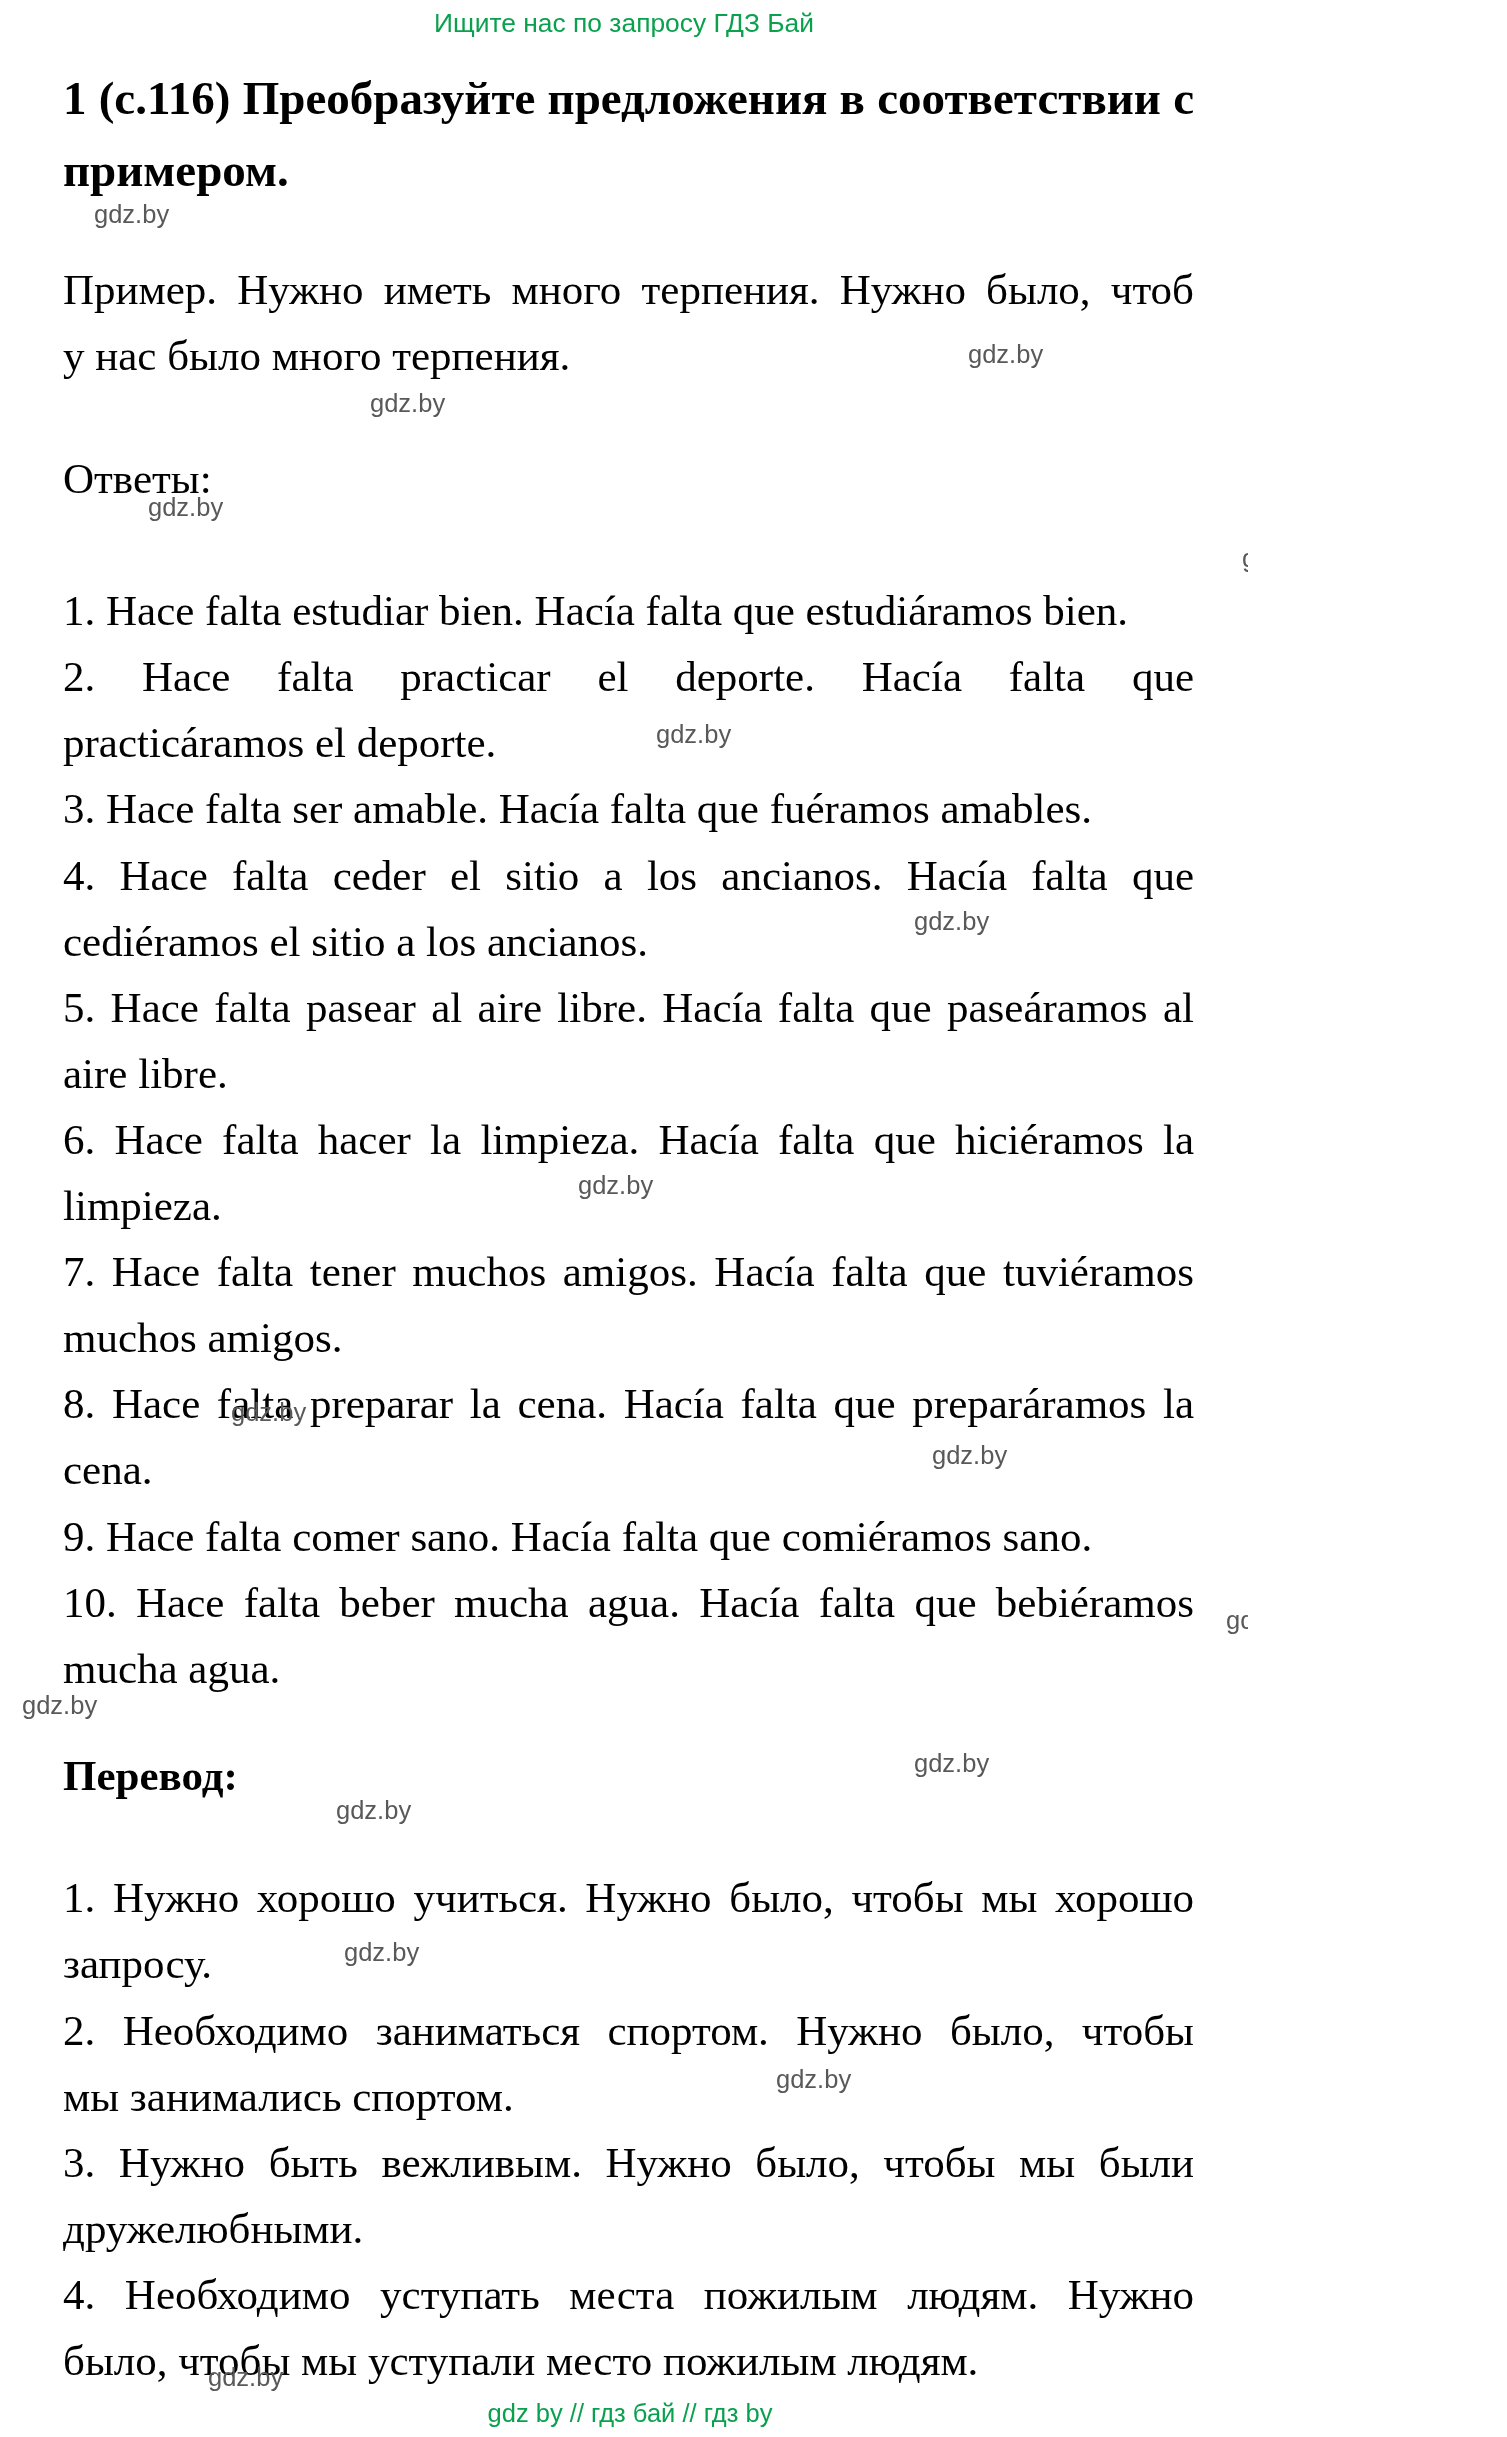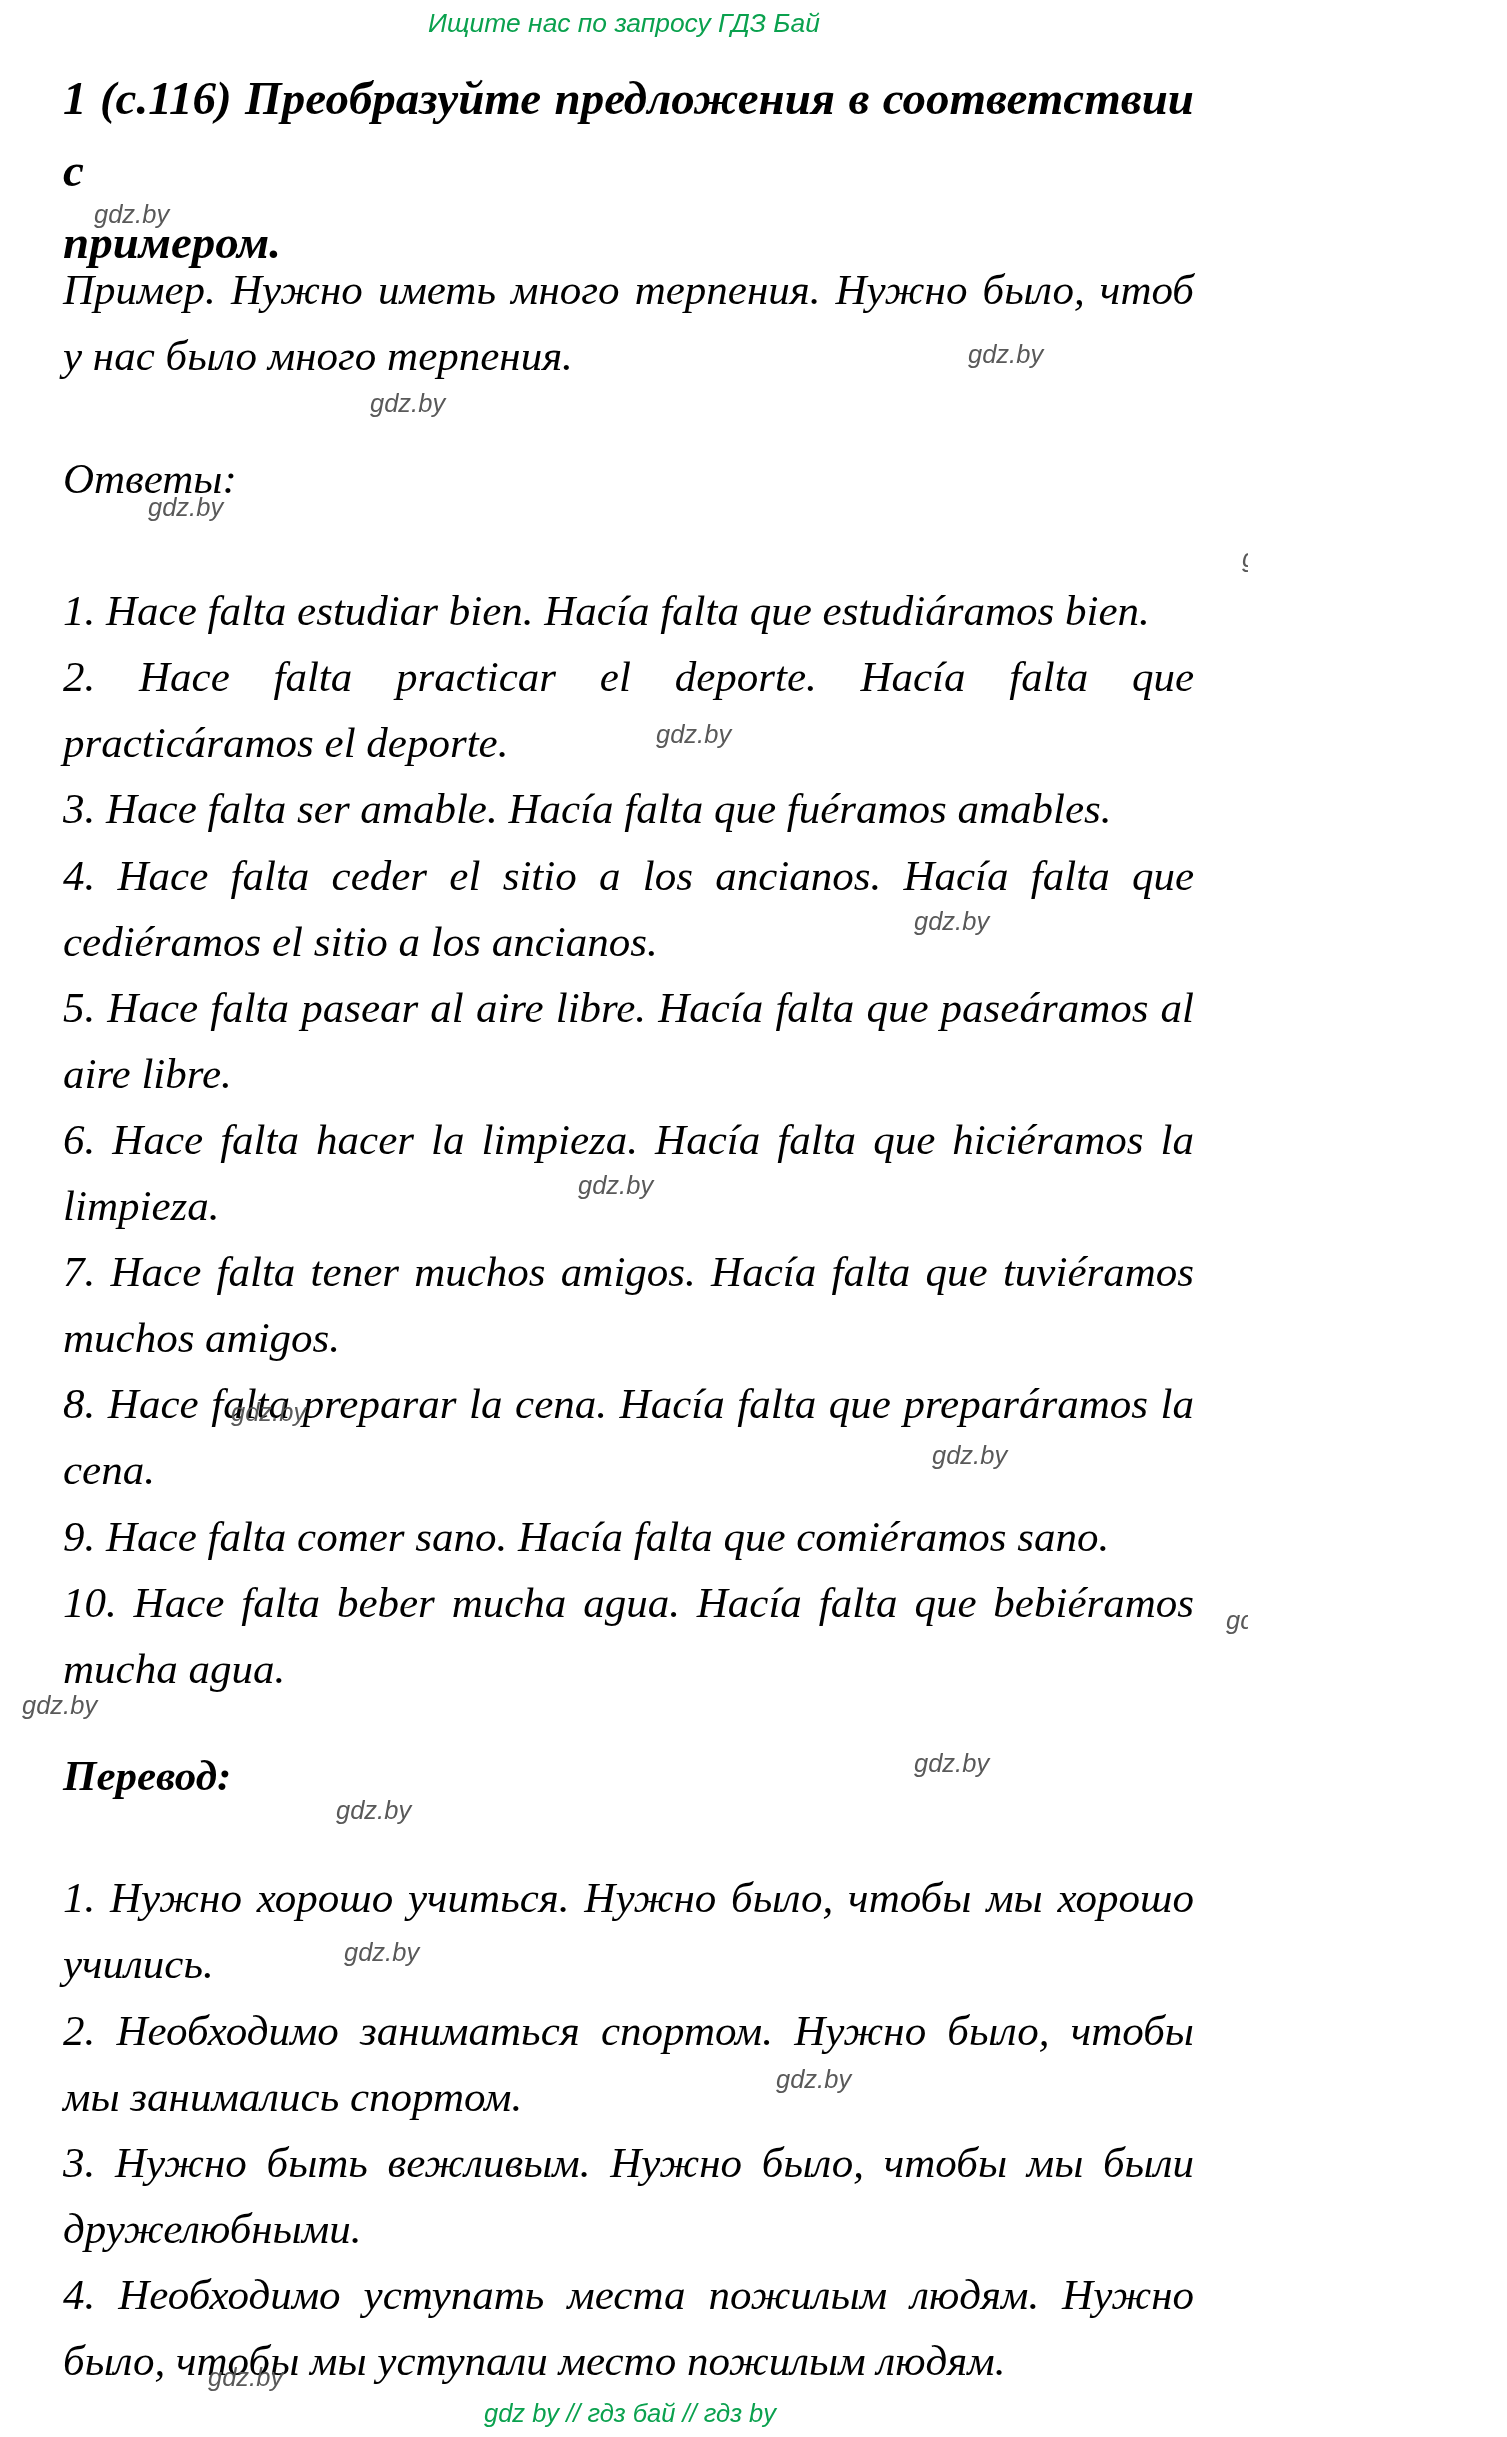--- a/index.html
+++ b/index.html
@@ -5,21 +5,20 @@
   :root { --green:#0aa14e; --wm:#595959; }
   * { margin:0; padding:0; box-sizing:border-box; }
   html,body { background:#ffffff; }
   .page {
     position:relative;
     width:1248px; height:2438px;
     background:#ffffff;
     font-family:"Liberation Serif", serif;
     color:#000;
     overflow:hidden;
-    font-style:italic;
   }
   .block {
     position:absolute; left:63px; right:54px;
     font-size:43px; line-height:66px;
   }
   .heading { font-weight:bold; font-size:47px; line-height:72px; }
   .bold { font-weight:bold; }
   .line { text-align:left; }
   .line.stretch { text-align:justify; text-align-last:justify; }
   .banner {
@@ -101,21 +100,21 @@
 
   <div class="block" style="top:1570px">
     <div class="line stretch">10. Hace falta beber mucha agua. Hacía falta que bebiéramos</div>
     <div class="line">mucha agua.</div>
   </div>
 
   <div class="block bold" style="top:1743px">Перевод:</div>
 
   <div class="block" style="top:1865px">
     <div class="line stretch">1. Нужно хорошо учиться. Нужно было, чтобы мы хорошо</div>
-    <div class="line">учились.</div>
+    <div class="line">запросу.</div>
   </div>
 
   <div class="block" style="top:1998px">
     <div class="line stretch">2. Необходимо заниматься спортом. Нужно было, чтобы</div>
     <div class="line">мы занимались спортом.</div>
   </div>
 
   <div class="block" style="top:2130px">
     <div class="line stretch">3. Нужно быть вежливым. Нужно было, чтобы мы были</div>
     <div class="line">дружелюбными.</div>

